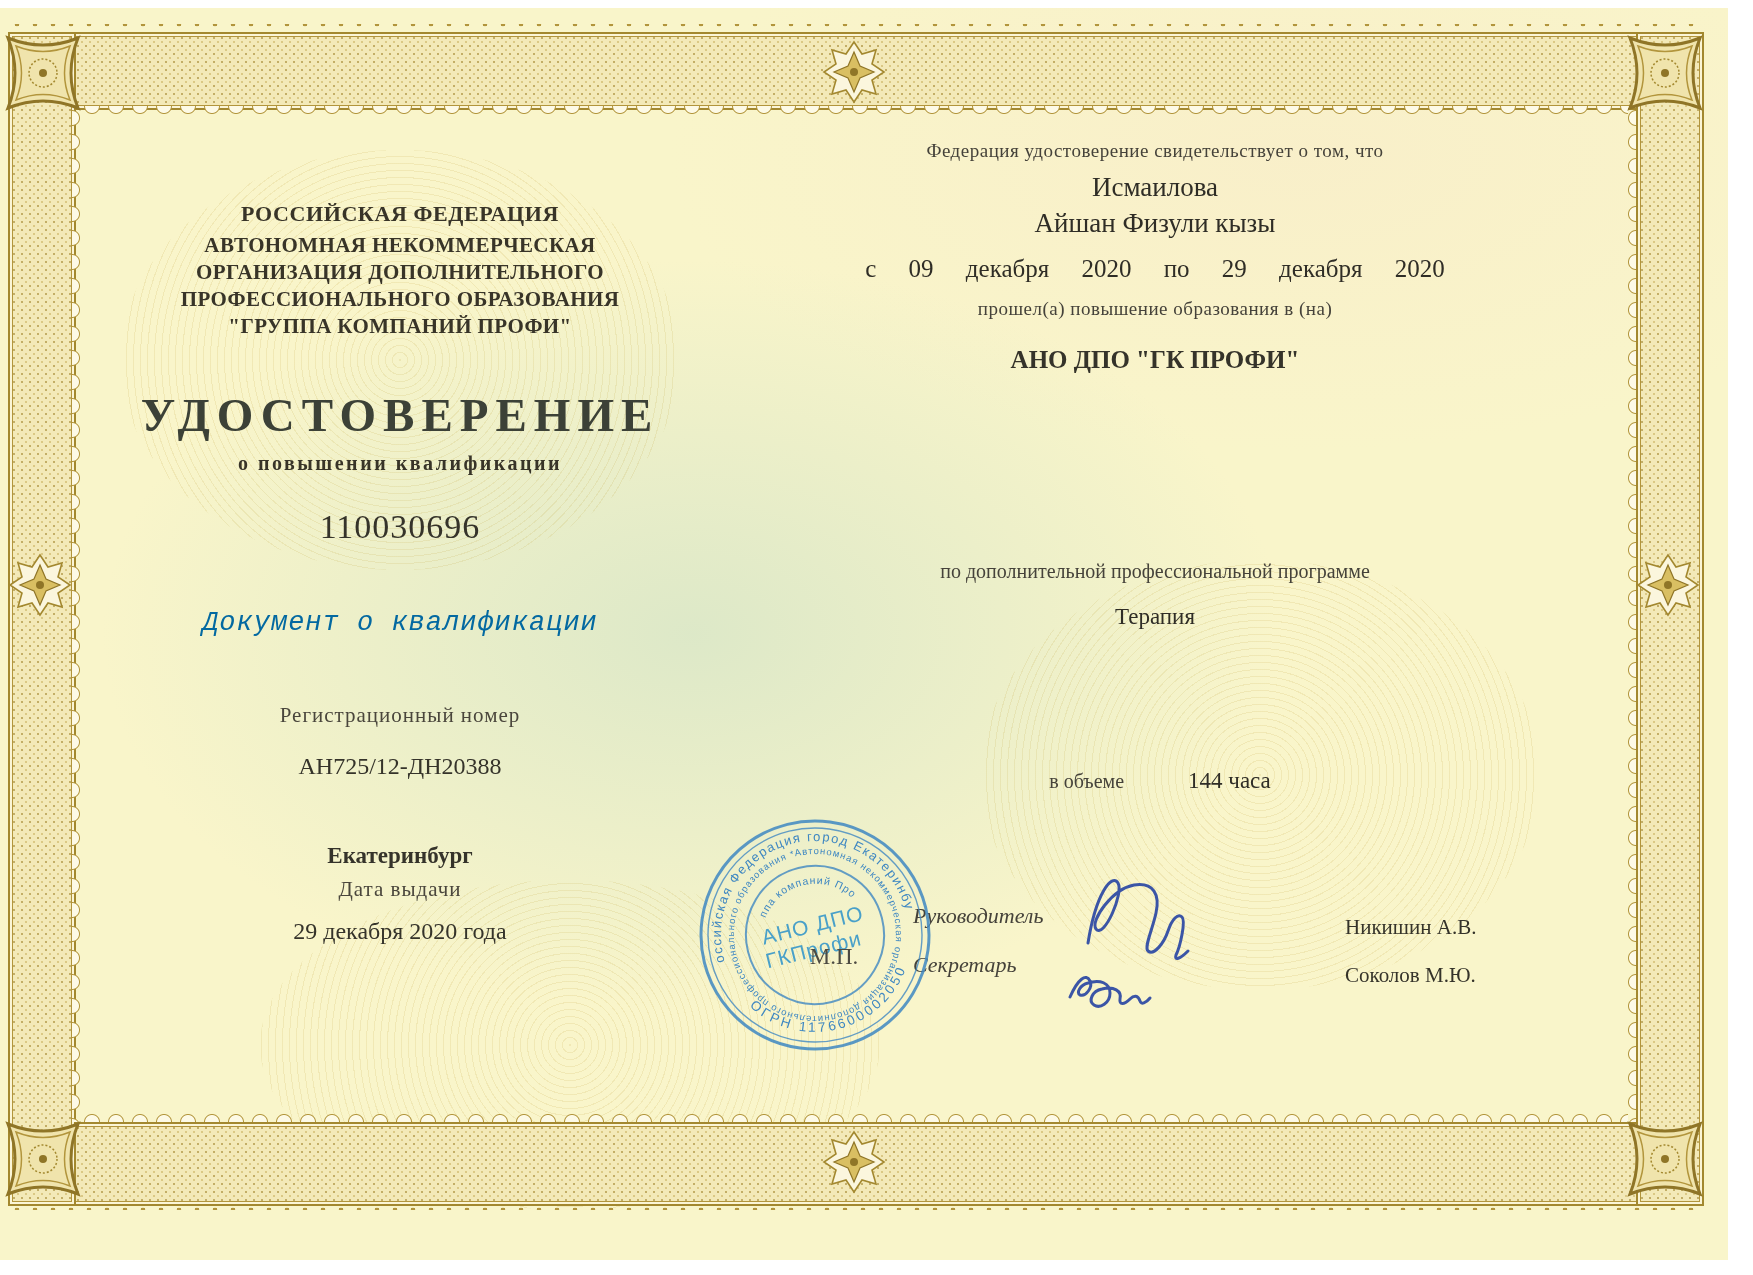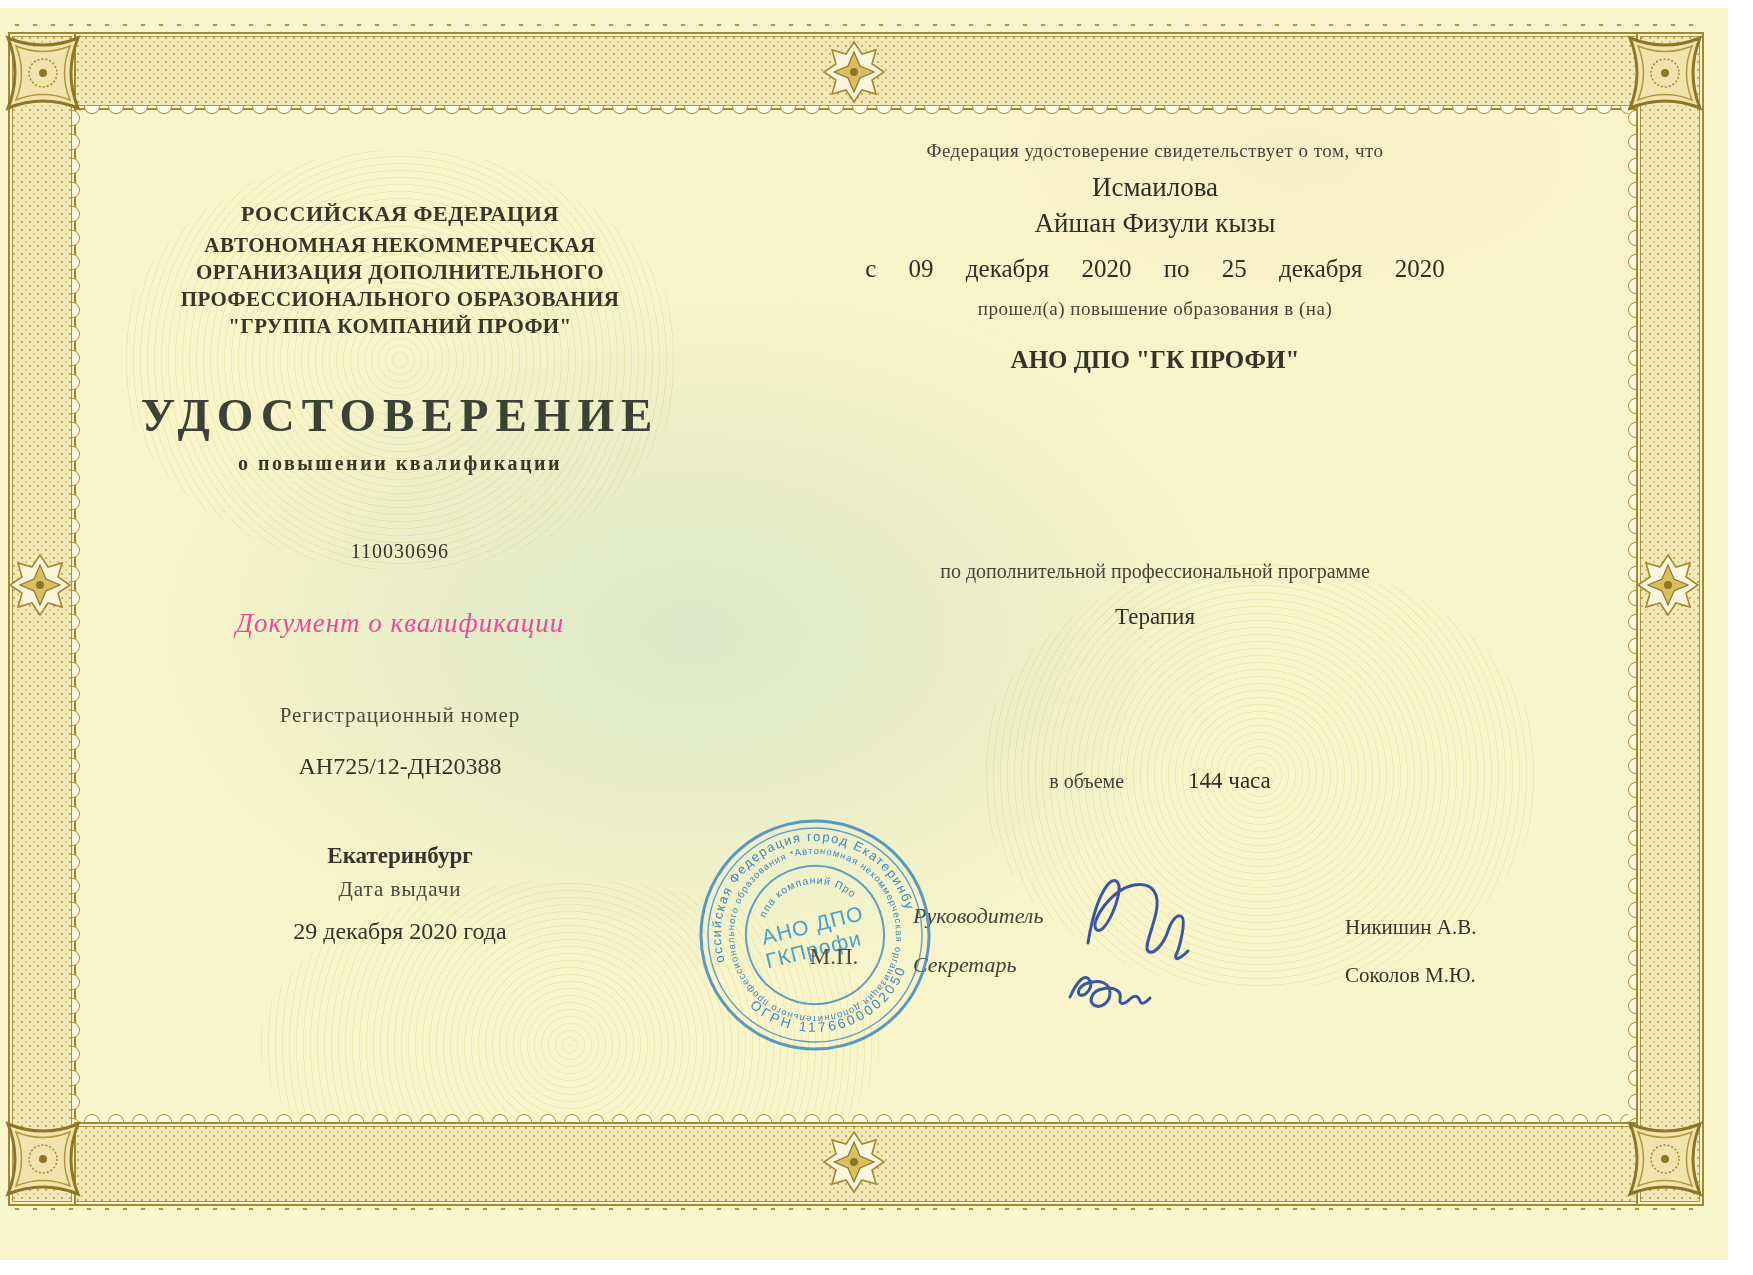--- a/index.html
+++ b/index.html
@@ -54,22 +54,22 @@
 
   
   .abs{position:absolute;}
   .c{text-align:center;}
   .left-col{left:120px;width:560px;}
   .right-col{left:870px;width:570px;}
   .org-line{font-size:21px;line-height:27px;font-weight:600;letter-spacing:.4px;color:#383428;}
   .country{font-size:22px;font-weight:600;letter-spacing:.6px;color:#383428;}
   .title{font-size:47px;font-weight:700;letter-spacing:7px;color:#3c4137;}
   .subtitle{font-size:20px;font-weight:600;letter-spacing:2.5px;color:#383428;}
-  .blank-num{font-size:20px;letter-spacing:1px;color:#35332a;margin-top:32px;}
-  .doc-qual{font-size:27px;font-style:italic;color:#ec4899;letter-spacing:1px;}
+  .blank-num{font-size:34px;letter-spacing:1px;color:#35332a;}
+  .doc-qual{font-size:27px;font-style:italic;color:#0369a1;letter-spacing:1px;font-family:Liberation Mono, monospace;}
   .small-label{font-size:21px;color:#4a463c;letter-spacing:1px;}
   .value{font-size:24px;color:#35332a;}
   .city{font-size:23px;font-weight:600;}
   .statement{font-size:19px;color:#45423a;letter-spacing:.5px;}
   .holder{font-size:27px;color:#2f2d26;}
   .dates{font-size:25px;color:#2f2d26;word-spacing:26px;}
   .passed{font-size:19px;color:#45423a;letter-spacing:.5px;}
   .institution{font-size:25px;font-weight:600;color:#35332a;}
   .program-label{font-size:20px;color:#45423a;}
   .program{font-size:23px;color:#2f2d26;}
@@ -159,21 +159,21 @@
   <div class="abs c left-col doc-qual" style="top:608px">Документ о квалификации</div>
   <div class="abs c left-col small-label" style="top:703px">Регистрационный номер</div>
   <div class="abs c left-col value" style="top:753px">АН725/12-ДН20388</div>
   <div class="abs c left-col city" style="top:843px">Екатеринбург</div>
   <div class="abs c left-col small-label" style="top:877px">Дата выдачи</div>
   <div class="abs c left-col value" style="top:918px">29 декабря 2020 года</div>
 
   <div class="abs c right-col statement" style="top:140px">Федерация удостоверение свидетельствует о том, что</div>
   <div class="abs c right-col holder" style="top:172px">Исмаилова</div>
   <div class="abs c right-col holder" style="top:208px">Айшан Физули кызы</div>
-  <div class="abs c dates" style="left:830px;width:650px;top:255px">с 09 декабря 2020 по 25 декабря 2020</div>
+  <div class="abs c dates" style="left:830px;width:650px;top:255px">с 09 декабря 2020 по 29 декабря 2020</div>
   <div class="abs c right-col passed" style="top:298px">прошел(а) повышение образования в (на)</div>
   <div class="abs c right-col institution" style="top:346px">АНО ДПО "ГК ПРОФИ"</div>
   <div class="abs c right-col program-label" style="top:560px">по дополнительной профессиональной программе</div>
   <div class="abs c right-col program" style="top:604px">Терапия</div>
   <div class="abs volume-row" style="left:950px;width:420px;top:768px">
     <span class="volume-label">в объеме</span>
     <span class="volume-value">144 часа</span>
   </div>
   <div class="abs role" style="left:913px;top:903px">Руководитель</div>
   <div class="abs role" style="left:913px;top:952px">Секретарь</div>

